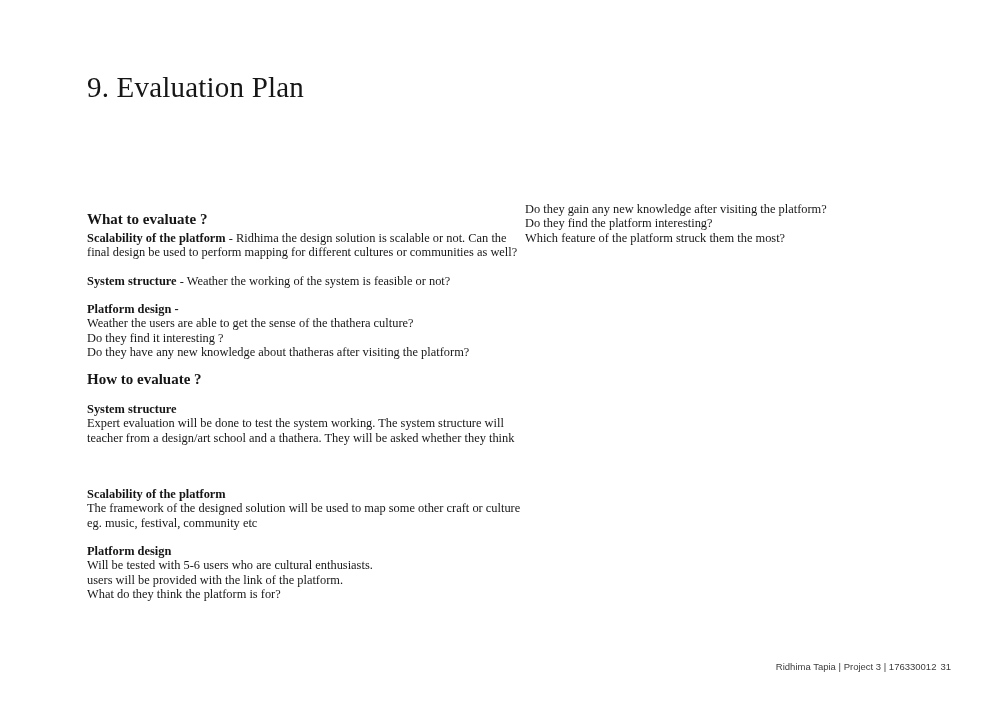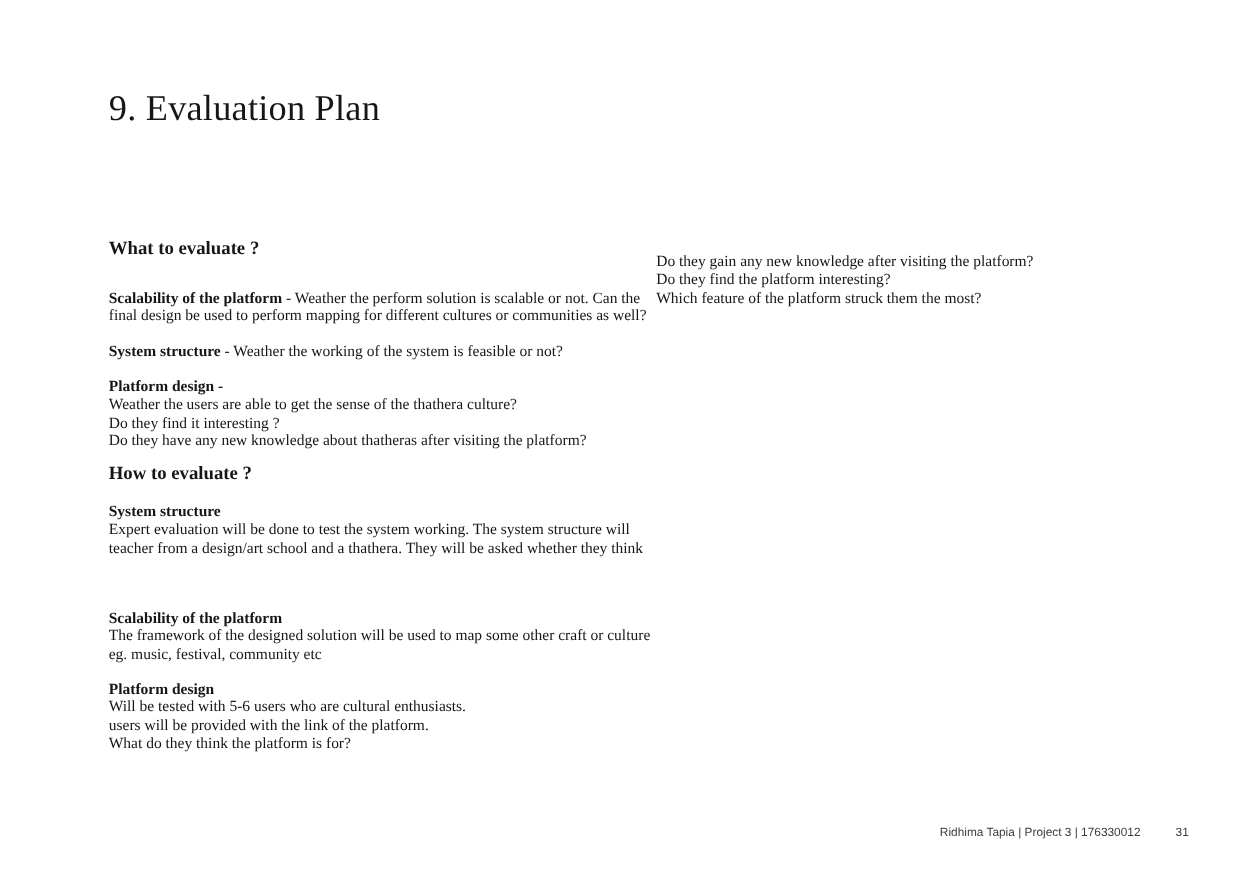--- a/index.html
+++ b/index.html
@@ -50,40 +50,40 @@
     line-height: 14.3px;
     white-space: nowrap;
   }
   .body-line b { font-weight: bold; text-align: right; }
   .footer {
     position: absolute;
     top: 661px;
     right: 49px;
     display: flex;
     align-items: baseline;
-    gap: 28px;
+    gap: 4px;
     font-family: "Liberation Sans", "DejaVu Sans", sans-serif;
     font-size: 9.5px;
     color: #3c3c3c;
     white-space: nowrap;
   }
 </style>
 </head>
 <body>
 
 <div class="page">
 
   <h1 class="doc-title">9. Evaluation Plan</h1>
 
   <div class="col-left">
 
-    <h2 class="block section-heading" style="top:191px;">What to evaluate ?</h2>
+    <h2 class="block section-heading" style="top:211px;">What to evaluate ?</h2>
 
     <div class="block" style="top:231px;">
-      <div class="body-line"><b>Scalability of the platform</b><span> - Weather the perform solution is scalable or not. Can the</span></div>
+      <div class="body-line"><b>Scalability of the platform</b><span> - Ridhima the design solution is scalable or not. Can the</span></div>
       <div class="body-line">final design be used to perform mapping for different cultures or communities as well?</div>
     </div>
 
     <div class="block" style="top:274px;">
       <div class="body-line"><b>System structure</b><span> - Weather the working of the system is feasible or not?</span></div>
     </div>
 
     <div class="block" style="top:302px;">
       <div class="body-line"><b>Platform design -</b></div>
       <div class="body-line">Weather the users are able to get the sense of the thathera culture?</div>

